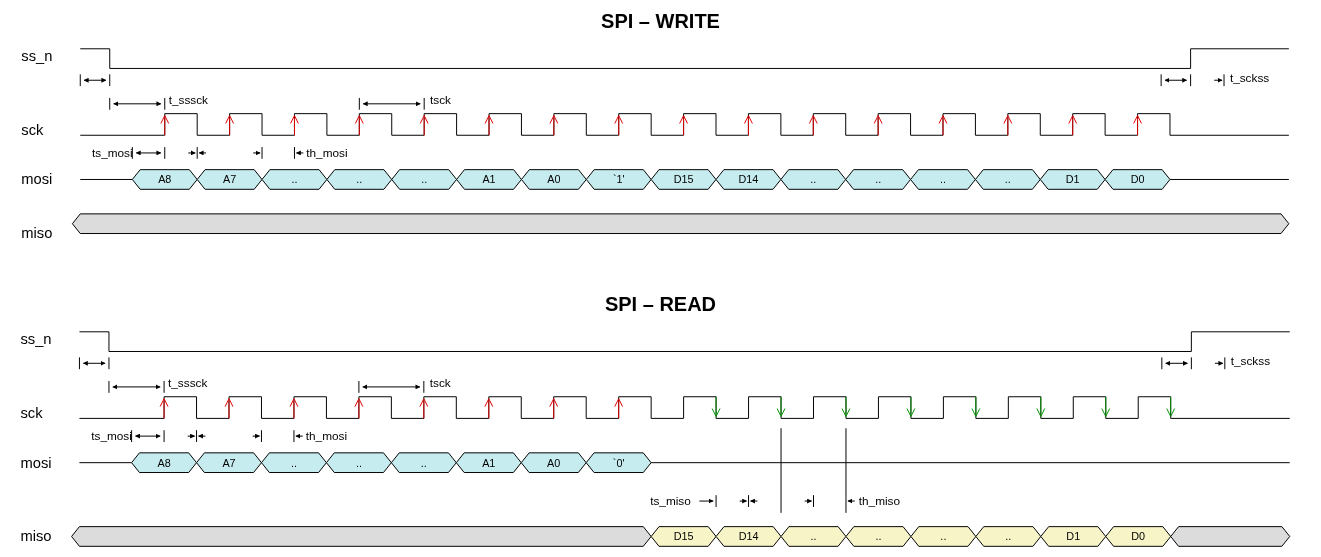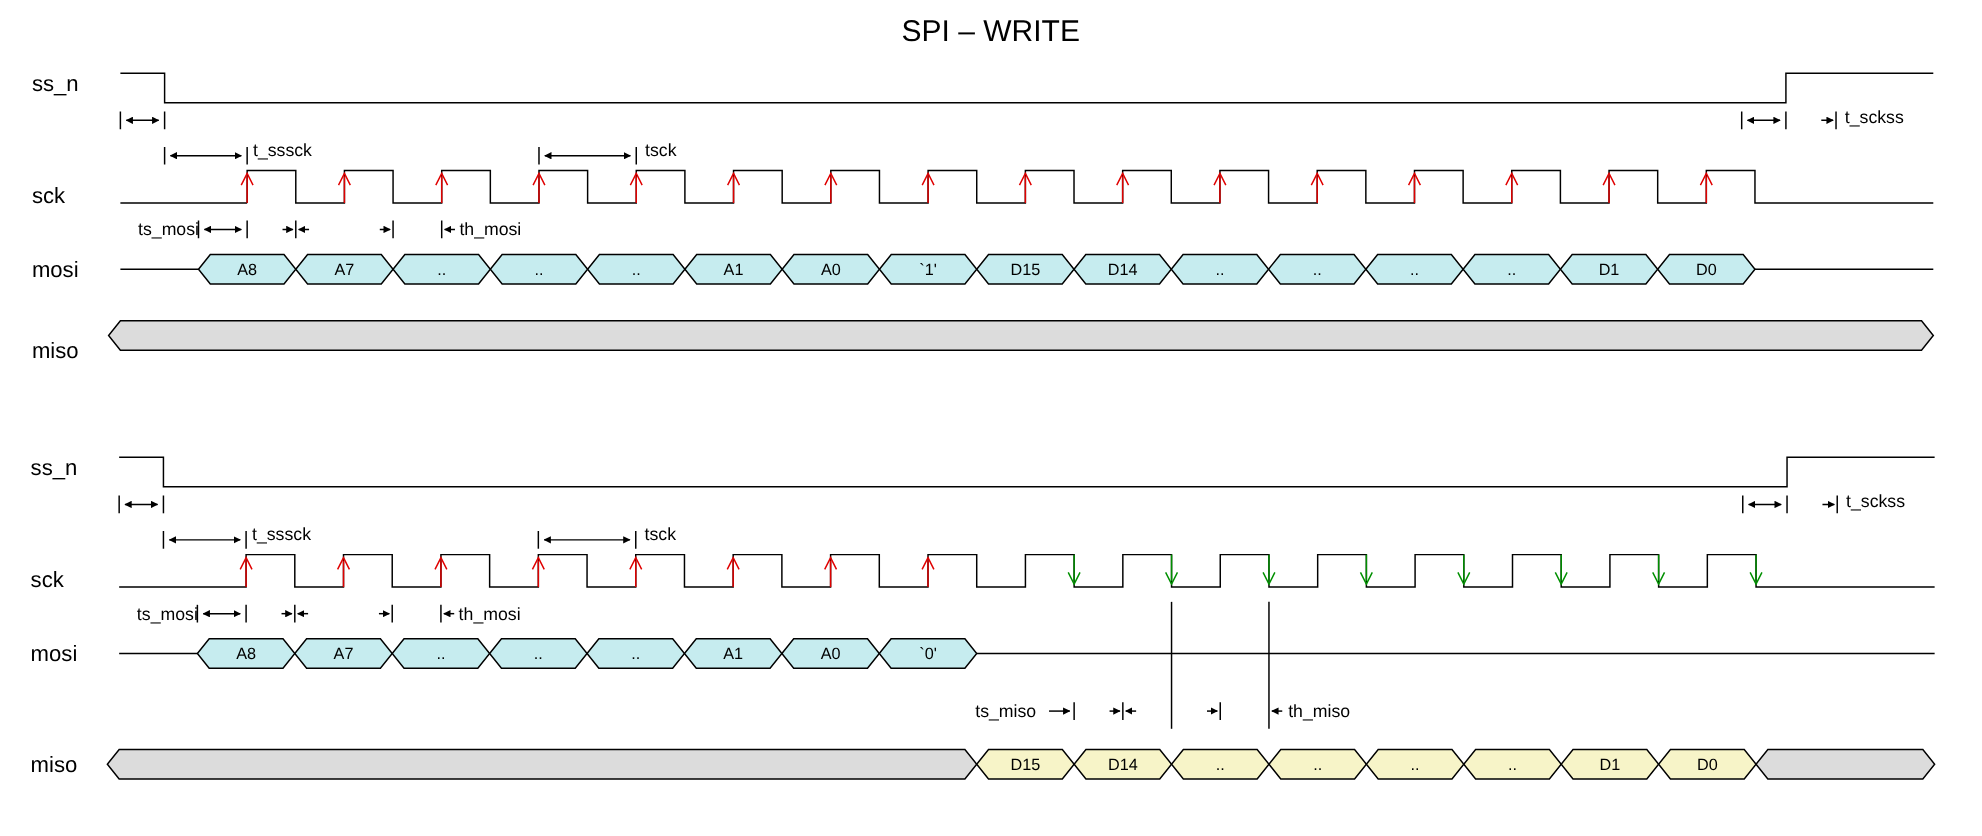--- a/index.html
+++ b/index.html
@@ -6,21 +6,21 @@
     font-family: Arial, Helvetica, sans-serif;
     background: #fff;
     margin: 0;
     padding: 10px;
   }
   .diagram {
     margin-bottom: 30px;
   }
   .title {
     text-align: center;
-    font-weight: normal;
+    font-weight: bold;
     font-size: 20px;
     margin-bottom: 4px;
   }
   svg { display: block; }
   .sig-label {
     font-family: Arial, Helvetica, sans-serif;
     font-size: 15px;
   }
   .ts-label {
     font-family: Arial, Helvetica, sans-serif;
@@ -223,20 +223,21 @@
         <path class="hex cyan" d="M1113,145 L1121,135 H1171 L1179,145 L1171,155 H1121 Z"></path>
         <text class="cell-label" x="1146" y="146">D0</text>
       </g>
 
     <text class="sig-label" x="10" y="205">miso</text>
     <path class="hex grey" d="M70,200 L62,190 L70,180 H1292 L1300,190 L1292,200 Z"></path>
   </svg>
 </div>
 
 <div class="diagram">
+  <div class="title">SPI – READ</div>
   <svg viewBox="0 0 1320 250" width="1300" height="246">
     <defs>
       <marker id="aR2" viewBox="0 0 10 10" refX="9" refY="5" markerWidth="5" markerHeight="5" orient="auto">
         <path d="M0,0 L10,5 L0,10 z" fill="#000"></path>
       </marker>
       <marker id="aL2" viewBox="0 0 10 10" refX="1" refY="5" markerWidth="5" markerHeight="5" orient="auto">
         <path d="M10,0 L0,5 L10,10 z" fill="#000"></path>
       </marker>
     </defs>
 

